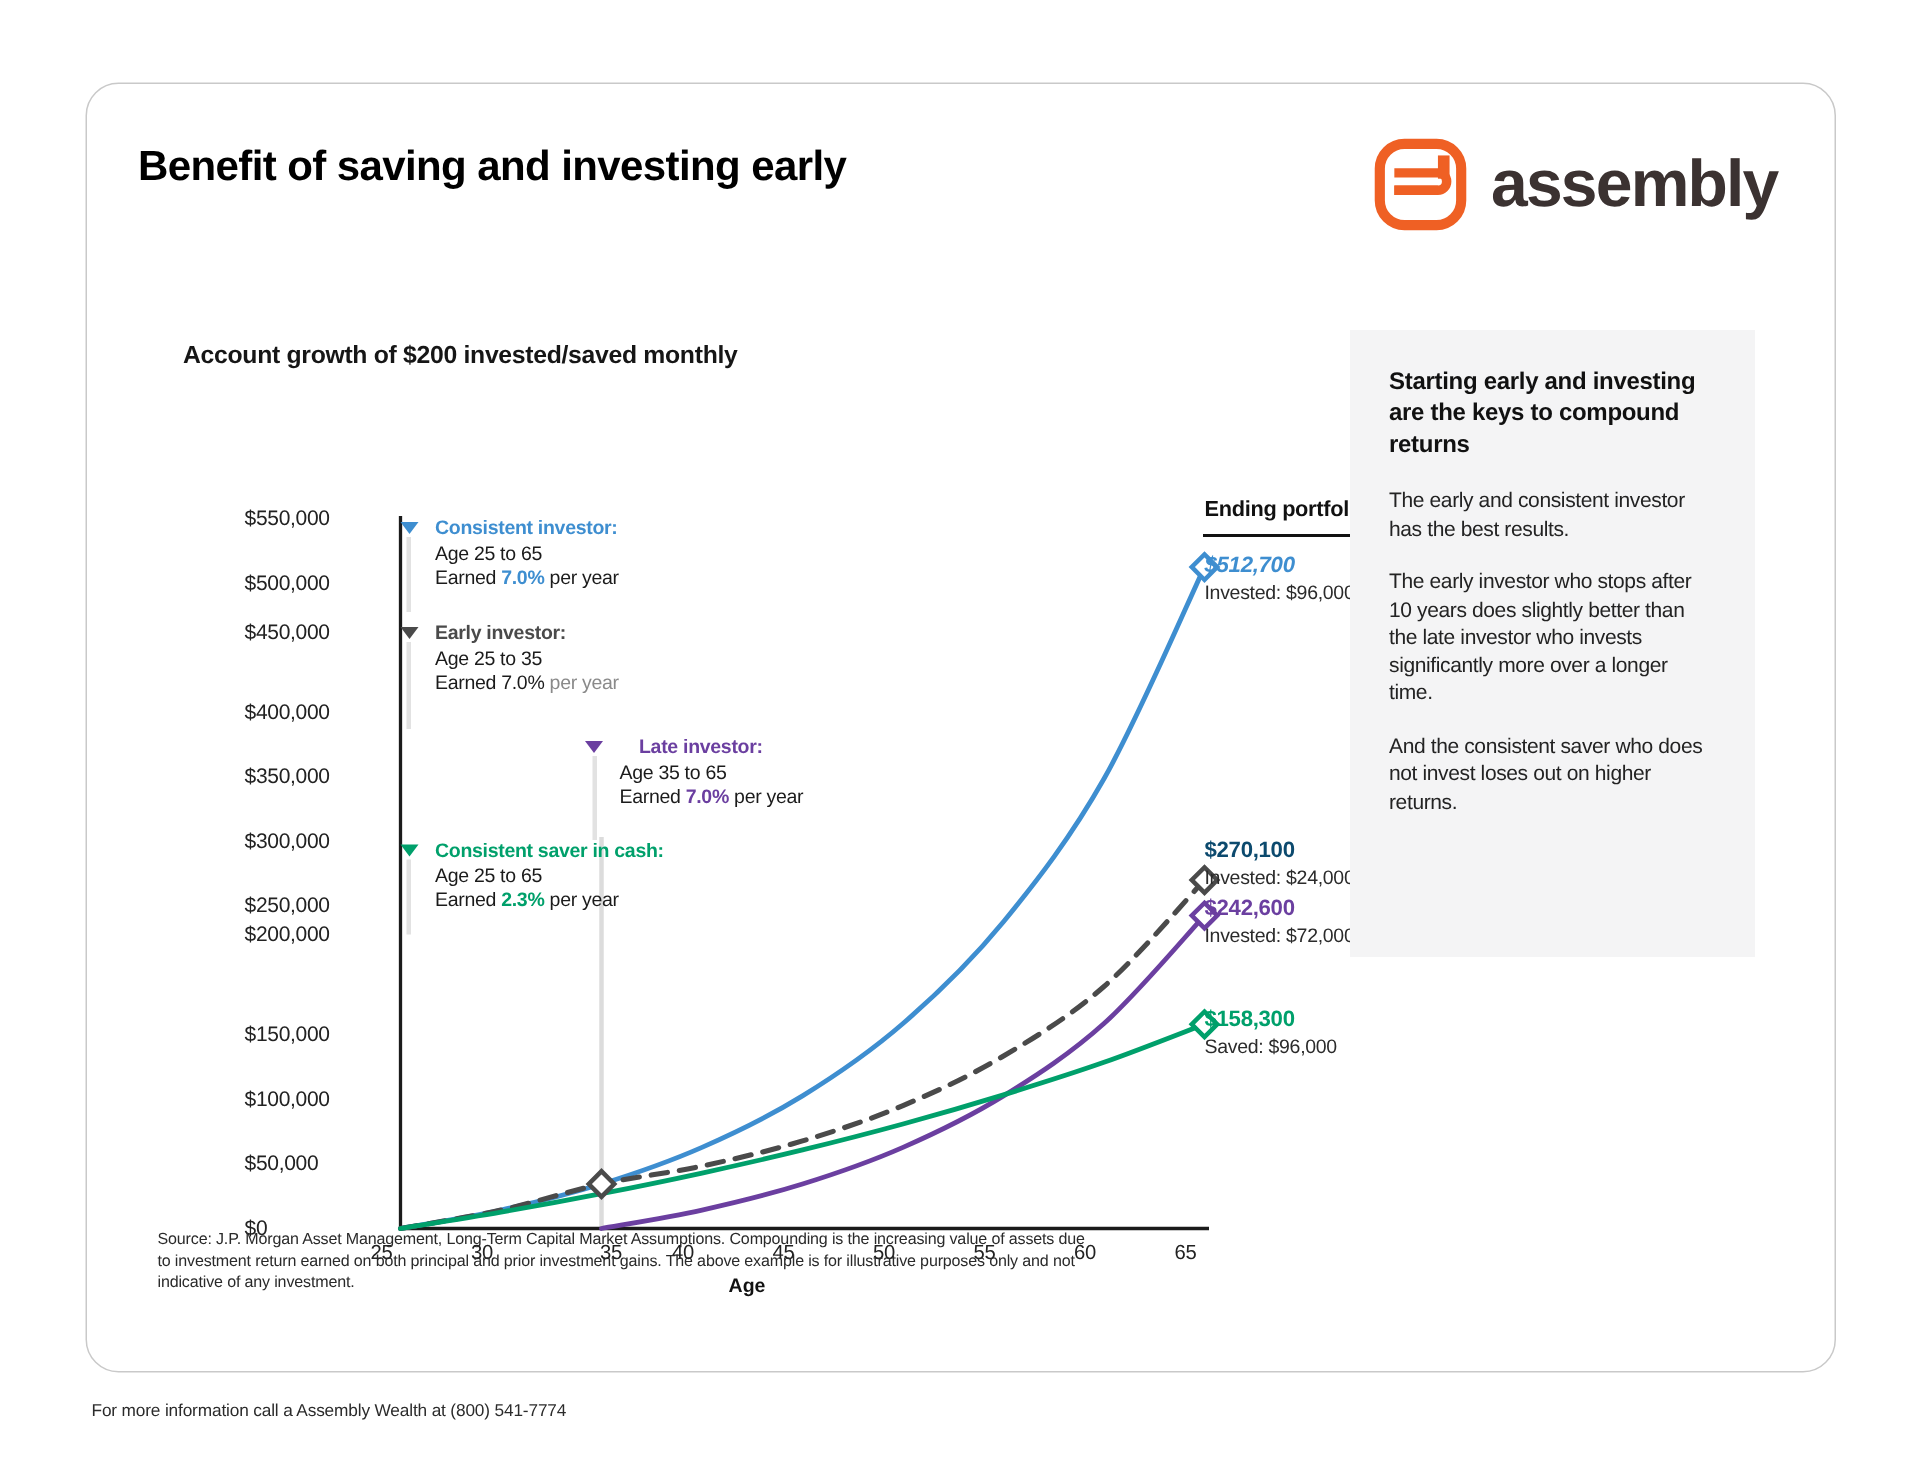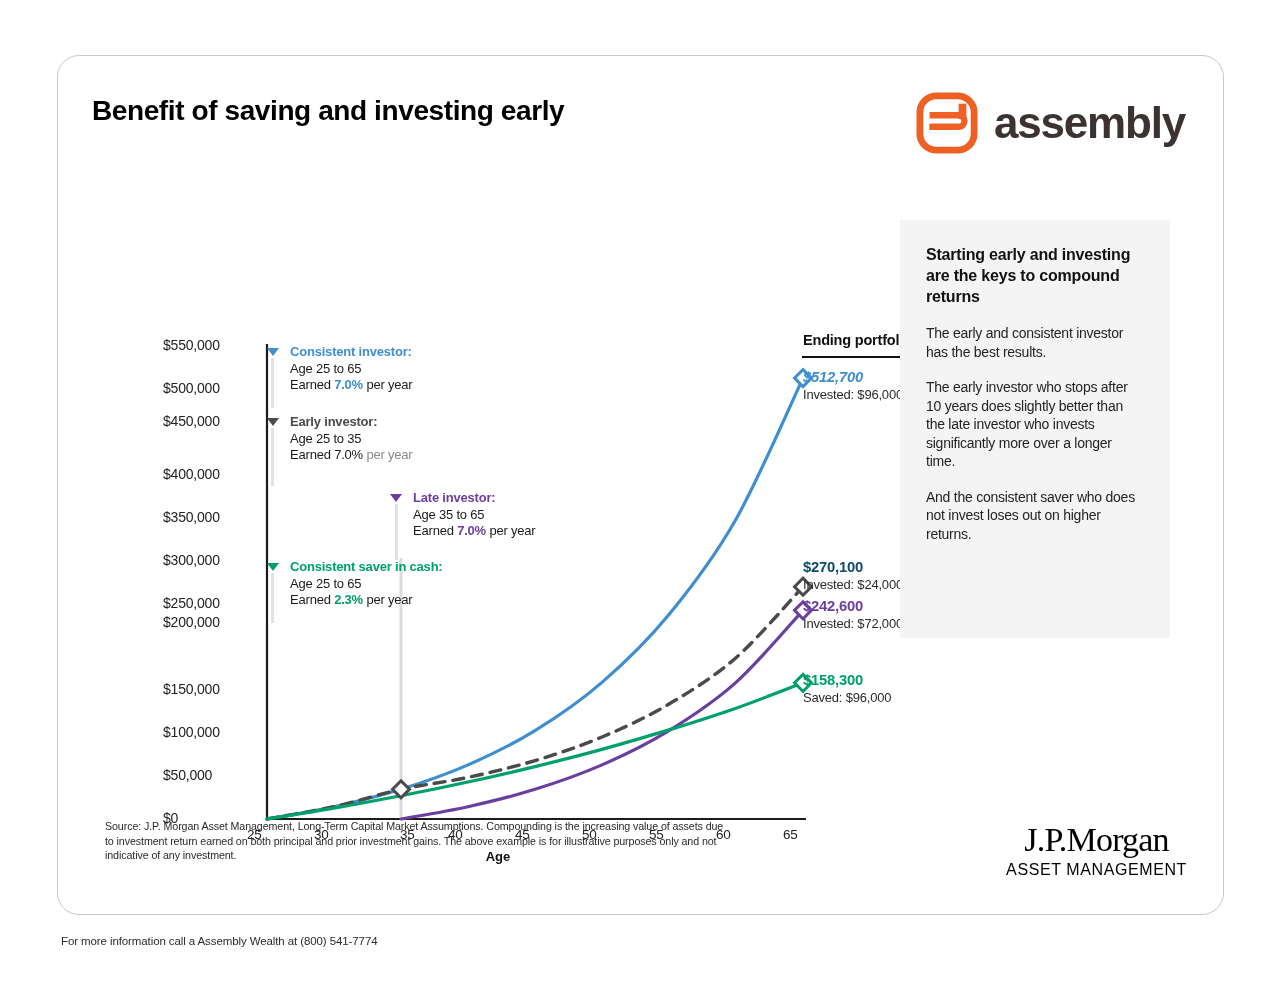--- a/index.html
+++ b/index.html
@@ -158,20 +158,21 @@
         <svg viewBox="0 0 64 64" width="62" height="62">
           <rect x="4" y="4" width="56" height="56" rx="17" ry="17" fill="none" stroke="#ef6024" stroke-width="7"></rect>
           <path d="M14 24 H44 a6 6 0 0 1 0 12 H14" fill="none" stroke="#ef6024" stroke-width="6.5"></path>
           <path d="M14 36 H44" fill="none" stroke="#ef6024" stroke-width="6.5"></path>
           <rect x="44" y="12" width="8" height="16" fill="#ef6024"></rect>
         </svg>
       </span>
       <span class="logo-word">assembly</span>
     </div>
 
+    <div class="chart-subtitle">Account growth of $200 invested/saved monthly</div>
 
     <div class="chart-box">
       <svg class="chart-svg" width="900" height="800">
 
         <line id="guide35" x1="343" y1="502" x2="343" y2="763" stroke="#dcdcdc" stroke-width="3"></line>
 
         <line id="yaxis" x1="209" y1="288" x2="209" y2="763" stroke="#1b1b1b" stroke-width="2.2"></line>
         <line id="xaxis" x1="208" y1="763" x2="748" y2="763" stroke="#1b1b1b" stroke-width="2.2"></line>
         <g id="series-g">
             <path d="M 209 763 C 220.16666666666666 760.9503333333333, 253.66666666666666 755.6469999999999, 276 750.702 C 298.3333333333333 745.7570000000001, 320.6666666666667 740.296, 343 733.33 C 365.3333333333333 726.364, 387.6666666666667 718.6956666666666, 410 708.906 C 432.3333333333333 699.1163333333333, 454.6666666666667 688.352, 477 674.592 C 499.3333333333333 660.832, 521.6666666666666 645.696, 544 626.346 C 566.3333333333334 606.996, 588.6666666666666 585.6823333333333, 611 558.492 C 633.3333333333334 531.3016666666666, 655.6666666666666 502.60633333333334, 678 463.204 C 700.3333333333334 423.8016666666667, 733.8333333333334 345.599, 745 322.078" fill="none" stroke="#3e8ed0" stroke-width="3.2" stroke-linecap="round"></path>
@@ -226,21 +227,21 @@
           <div style="position: absolute; left: 213px; top: 372px; width: 3px; height: 58px; background: rgb(226, 226, 226);"></div>
           <div class="tri" style="left: 209px; top: 362px; border-top-color: rgb(74, 74, 74);"></div>
           <div class="ann" style="left: 232px; top: 358px;">
             <div class="ttl" style="color: rgb(74, 74, 74);">Early investor:</div>
             <div class="row">Age 25 to 35</div>
             <div class="row"><span>Earned </span><span style="color: rgb(27, 27, 27); font-weight: normal;">7.0%</span><span style="color: rgb(138, 138, 138);"> per year</span></div>
           </div>
           <div style="position: absolute; left: 337px; top: 448px; width: 3px; height: 56px; background: rgb(226, 226, 226);"></div>
           <div class="tri" style="left: 332px; top: 438px; border-top-color: rgb(107, 63, 160);"></div>
           <div class="ann" style="left: 355px; top: 434px;">
-            <div class="ttl" style="color: rgb(107, 63, 160);">Late investor:</div>
+            <div class="ttl" style="color: rgb(107, 63, 160); margin-left: 13px;">Late investor:</div>
             <div class="row">Age 35 to 65</div>
             <div class="row"><span>Earned </span><span style="color: rgb(107, 63, 160); font-weight: bold;">7.0%</span><span> per year</span></div>
           </div>
           <div style="position: absolute; left: 213px; top: 517px; width: 3px; height: 50px; background: rgb(226, 226, 226);"></div>
           <div class="tri" style="left: 209px; top: 507px; border-top-color: rgb(0, 160, 107);"></div>
           <div class="ann" style="left: 232px; top: 503px;">
             <div class="ttl" style="color: rgb(0, 160, 107);">Consistent saver in cash:</div>
             <div class="row">Age 25 to 65</div>
             <div class="row"><span>Earned </span><span style="color: rgb(0, 160, 107); font-weight: bold;">2.3%</span><span> per year</span></div>
           </div>
@@ -270,21 +271,17 @@
 
     <div class="side-panel">
       <div class="side-h">Starting early and investing are the keys to compound returns</div>
       <div class="side-p">The early and consistent investor has the best results.</div>
       <div class="side-p">The early investor who stops after 10 years does slightly better than the late investor who invests significantly more over a longer time.</div>
       <div class="side-p">And the consistent saver who does not invest loses out on higher returns.</div>
     </div>
 
     <div class="source">Source: J.P. Morgan Asset Management, Long-Term Capital Market Assumptions. Compounding is the increasing value of assets due to investment return earned on both principal and prior investment gains. The above example is for illustrative purposes only and not indicative of any investment.</div>
 
-    <div class="jpm">
-      <div class="jpm-1">J.P.Morgan</div>
-      <div class="jpm-2">ASSET MANAGEMENT</div>
-    </div>
 
   </div>
 
   <div class="footer">For more information call a Assembly Wealth at (800) 541-7774</div>
 </div>
 
 </body></html>

